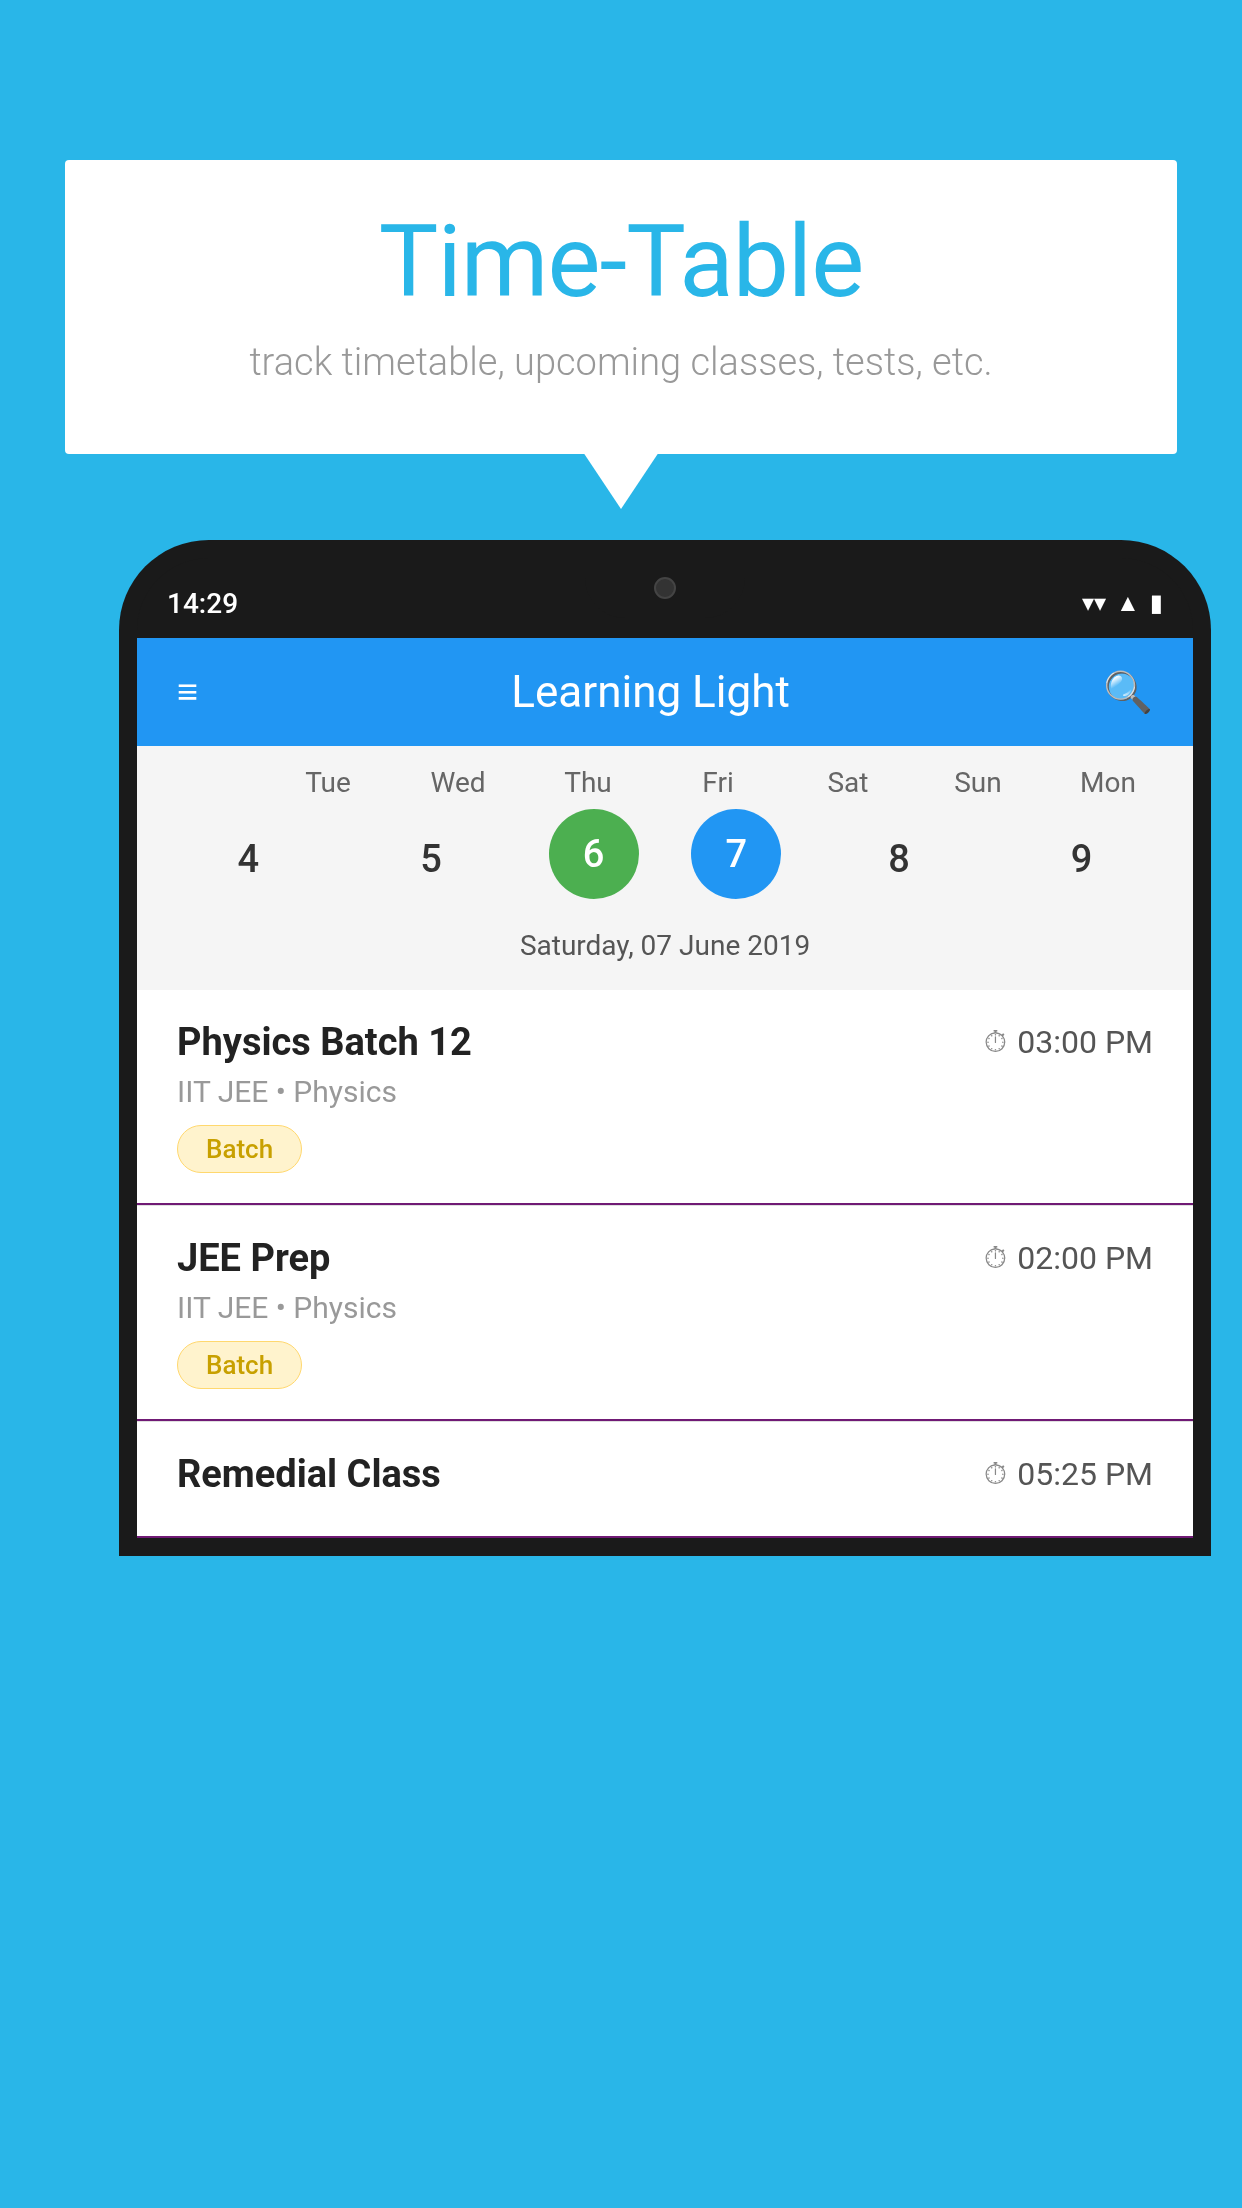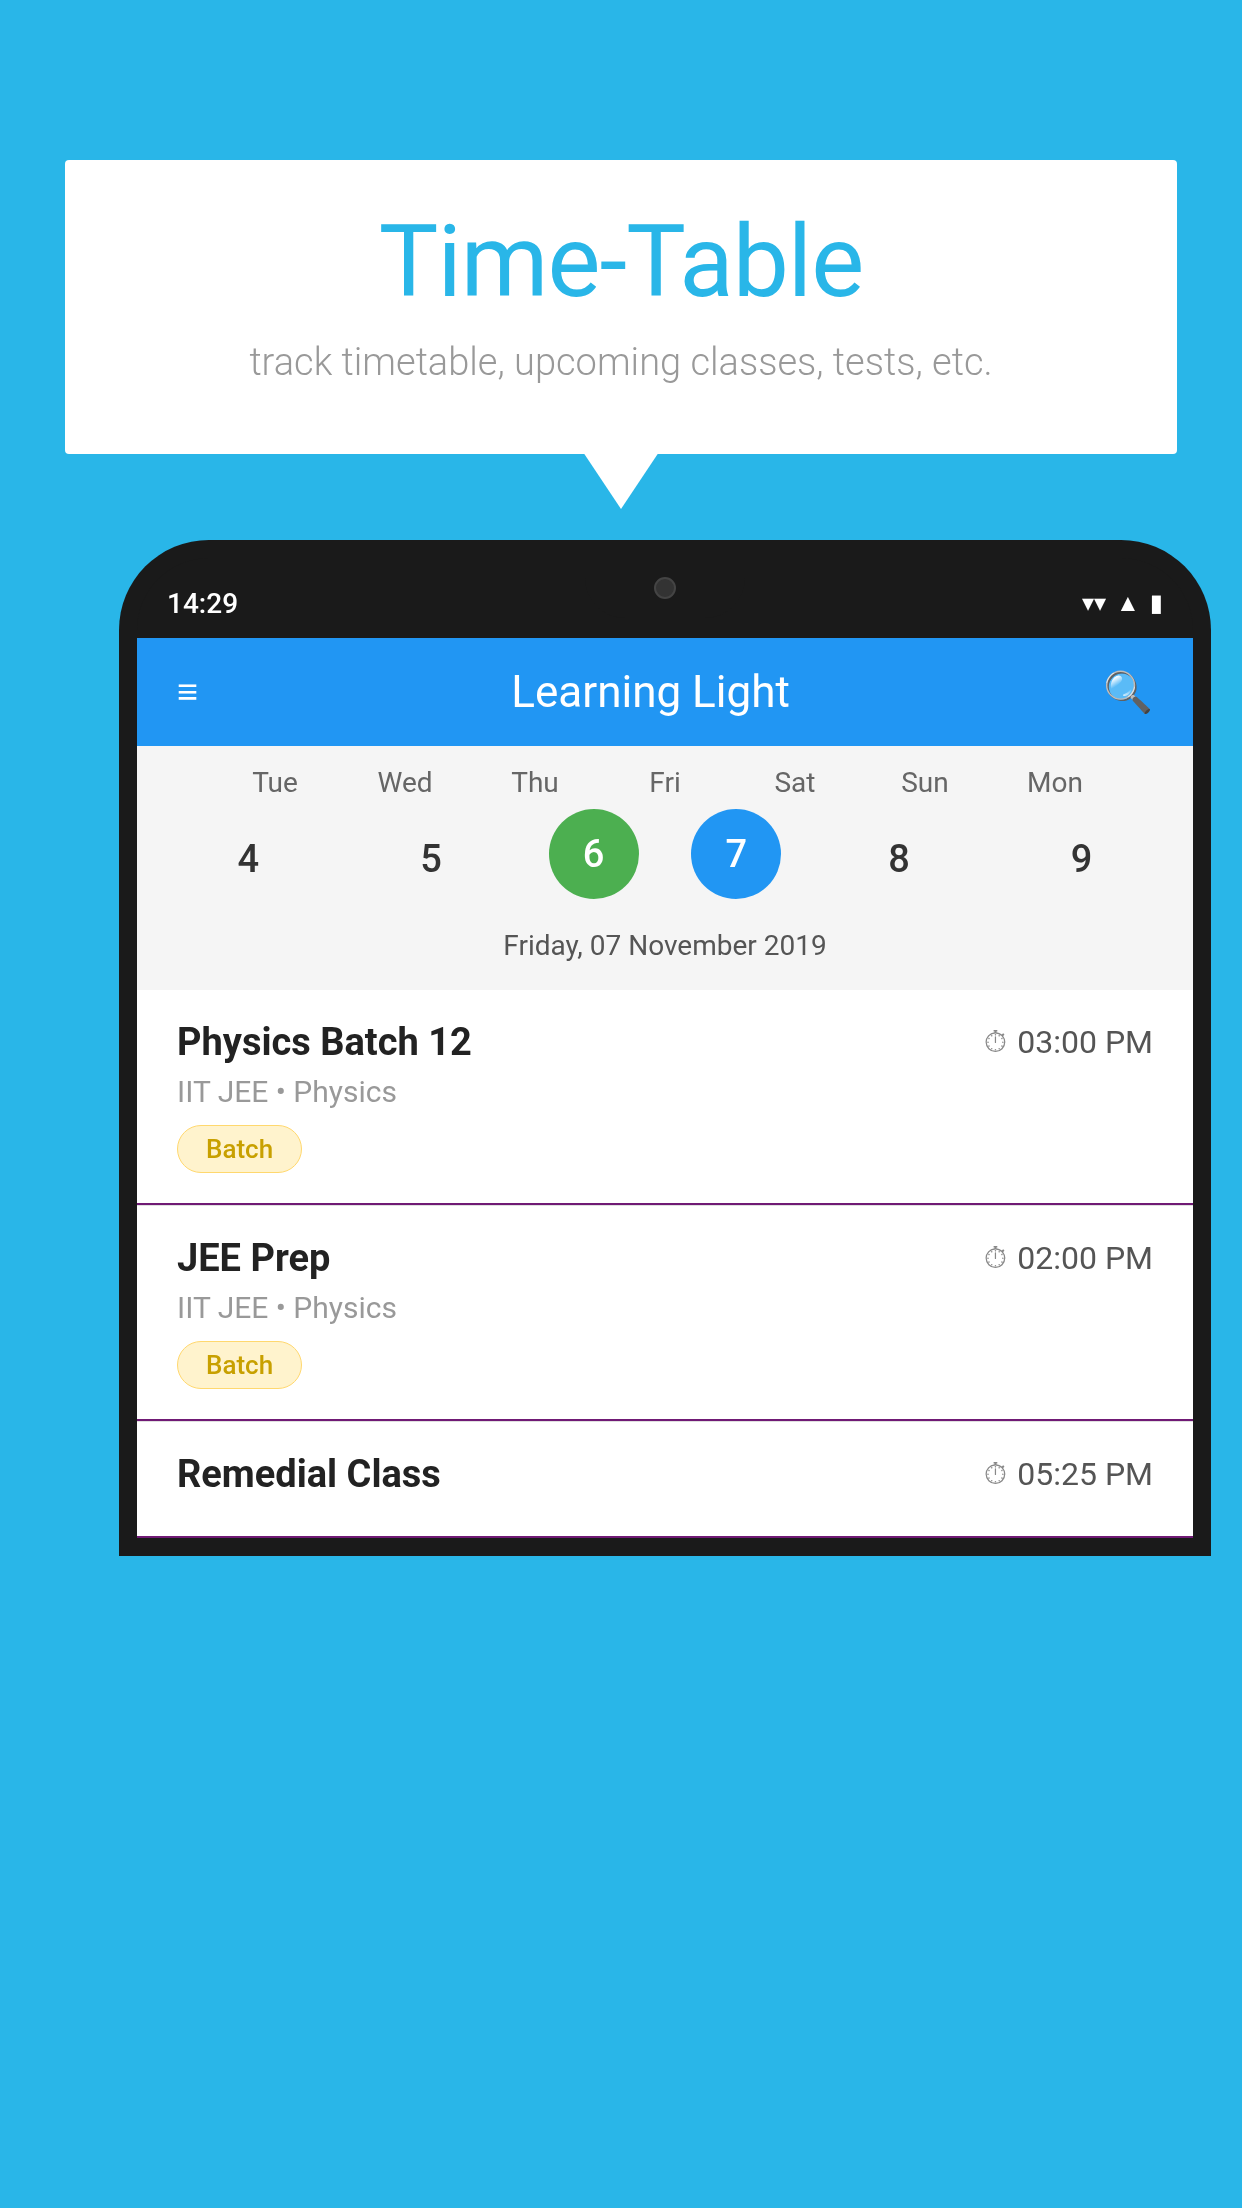--- a/index.html
+++ b/index.html
@@ -155,21 +155,21 @@
     }
 
     
     .calendar-strip {
       background: #f5f5f5;
       padding: 20px 0 10px;
     }
 
     .calendar-days-row {
       display: flex;
-      justify-content: center;
+      justify-content: flex-end;
       padding: 0 20px;
       margin-bottom: 10px;
     }
 
     .calendar-day-name {
       font-size: 28px;
       color: #666;
       text-align: center;
       width: 130px;
     }
@@ -319,21 +319,21 @@
           <span class="calendar-day-name">Mon</span>
         </div>
         <div class="calendar-dates-row">
           <div class="calendar-date">4</div>
           <div class="calendar-date">5</div>
           <div class="calendar-date today">6</div>
           <div class="calendar-date selected">7</div>
           <div class="calendar-date">8</div>
           <div class="calendar-date">9</div>
         </div>
-        <div class="selected-date-label">Friday, 07 November 2019</div>
+        <div class="selected-date-label">Saturday, 07 June 2019</div>
       </div>
 
       <div class="class-list">
 
         <div class="class-item">
           <div class="class-item-header">
             <span class="class-name">Physics Batch 12</span>
             <span class="class-time">
               <span class="clock-icon">⏱</span>
               <span>03:00 PM</span>

